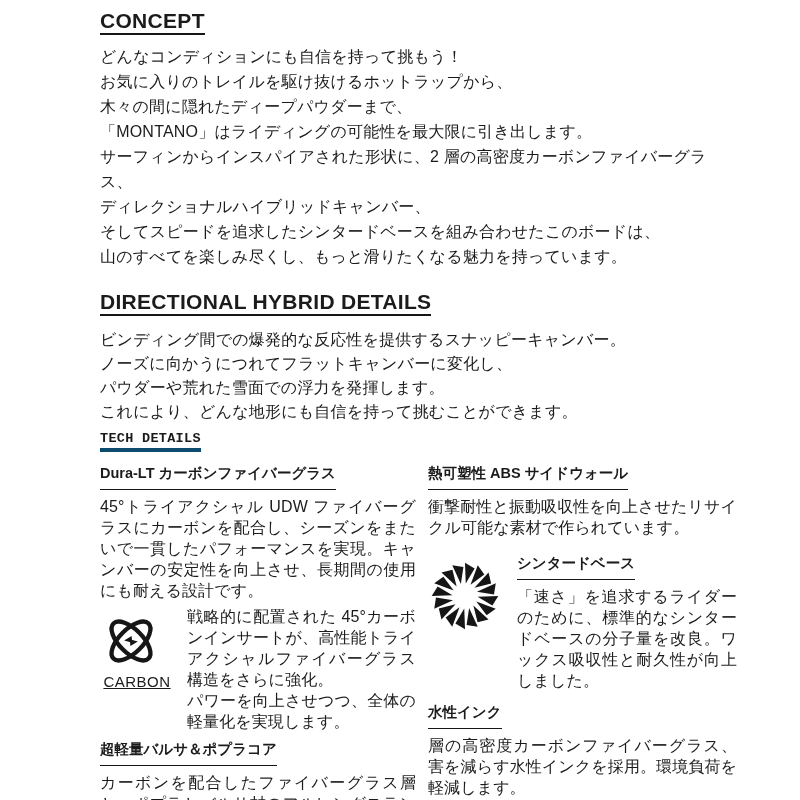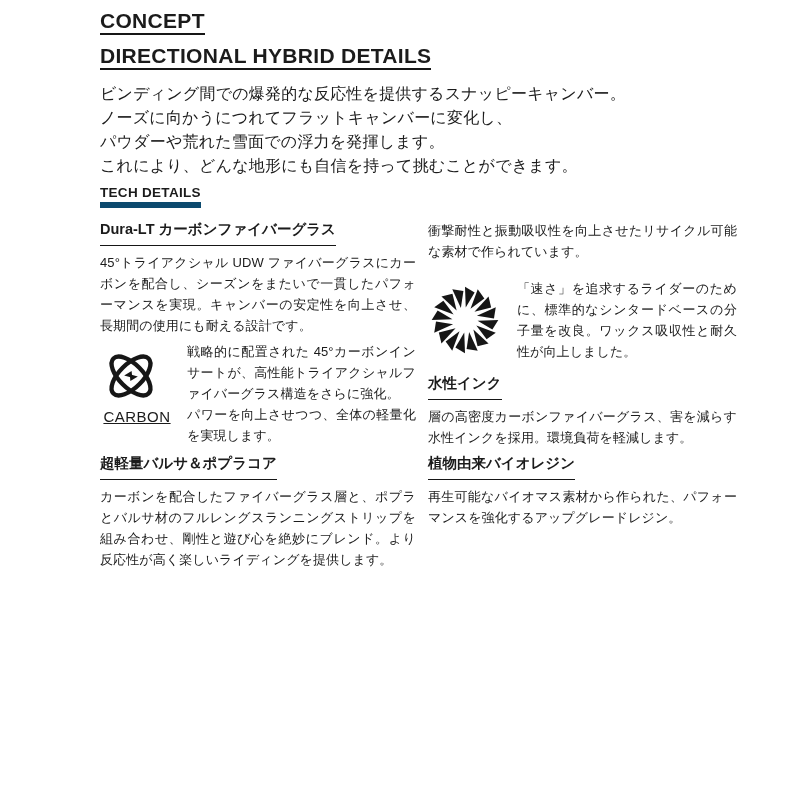--- a/index.html
+++ b/index.html
@@ -42,40 +42,41 @@
   .lead.concept { margin-bottom: 21px; }
   .lead.camber  { line-height: 24px; margin-bottom: 7px; }
   
   .tech-details-title {
     display: table;
     margin: 0 0 12px 0;
     font-size: 13.5px;
     line-height: 16px;
     font-weight: bold;
     letter-spacing: 0.3px;
-    border-bottom: 6px solid #0c4a6e;
+    border-bottom: 4px solid #0c4a6e;
     padding-bottom: 1px;
+    font-family: Liberation Mono, monospace;
   }
   
   .columns { display: flex; gap: 12px; }
   .col-left  { width: 316px; flex: none; }
   .col-right { width: 309px; flex: none; }
   .tech-title {
     display: table;
     margin: 0 0 6px 0;
     font-size: 14.5px;
     line-height: 19px;
     font-weight: bold;
     border-bottom: 1.7px solid #161616;
     padding-bottom: 6px;
     white-space: pre-line;
   }
   .tech-body {
     margin: 0;
-    font-size: 13px;
+    font-size: 16px;
     line-height: 21px;
     text-align: justify;
     white-space: pre-line;
     letter-spacing: 0.1px;
   }
   .mb-left-1  { margin-bottom: 5px; }
   .mb-left-2  { margin-bottom: 8px; }
   .mb-right-1 { margin-bottom: 16px; }
   .mb-right-2 { margin-bottom: 12px; }
   .mb-right-3 { margin-bottom: 6px; }
@@ -101,20 +102,28 @@
   }
   svg { display: block; }
 </style>
 </head>
 <body>
 
 <div class="page">
   <div class="content">
 
     <h1 class="section-title">CONCEPT</h1>
+    <p class="lead concept">どんなコンディションにも自信を持って挑もう！
+お気に入りのトレイルを駆け抜けるホットラップから、
+木々の間に隠れたディープパウダーまで、
+「MONTANO」はライディングの可能性を最大限に引き出します。
+サーフィンからインスパイアされた形状に、2 層の高密度カーボンファイバーグラス、
+ディレクショナルハイブリッドキャンバー、
+そしてスピードを追求したシンタードベースを組み合わせたこのボードは、
+山のすべてを楽しみ尽くし、もっと滑りたくなる魅力を持っています。</p>
 
     <h1 class="section-title second">DIRECTIONAL HYBRID DETAILS</h1>
     <p class="lead camber">ビンディング間での爆発的な反応性を提供するスナッピーキャンバー。
 ノーズに向かうにつれてフラットキャンバーに変化し、
 パウダーや荒れた雪面での浮力を発揮します。
 これにより、どんな地形にも自信を持って挑むことができます。</p>
 
     <h2 class="tech-details-title">TECH DETAILS</h2>
 
     <div class="columns">
@@ -149,20 +158,21 @@
         <div class="tech-item">
           <h3 class="tech-title">超軽量バルサ＆ポプラコア</h3>
           <p class="tech-body">カーボンを配合したファイバーグラス層と、ポプラとバルサ材のフルレングスランニングストリップを組み合わせ、剛性と遊び心を絶妙にブレンド。より反応性が高く楽しいライディングを提供します。</p>
         </div>
 
       </div>
 
       <div class="col-right">
 
         <div class="tech-item mb-right-1">
+          <h3 class="tech-title">熱可塑性 ABS サイドウォール</h3>
           <p class="tech-body">衝撃耐性と振動吸収性を向上させたリサイクル可能な素材で作られています。</p>
         </div>
 
         <div class="tech-item logo-row mb-right-2">
           <div class="logo-block sinter">
             <span>
               <svg width="74" height="80" viewBox="0 0 100 100" aria-hidden="true">
                 <defs>
                   <polygon id="blade" points="50,5 63,13 51,33" fill="#161616"></polygon>
                 </defs>
@@ -179,20 +189,21 @@
                 <use href="#blade" transform="rotate(225 50 50)"></use>
                 <use href="#blade" transform="rotate(247.5 50 50)"></use>
                 <use href="#blade" transform="rotate(270 50 50)"></use>
                 <use href="#blade" transform="rotate(292.5 50 50)"></use>
                 <use href="#blade" transform="rotate(315 50 50)"></use>
                 <use href="#blade" transform="rotate(337.5 50 50)"></use>
               </svg>
             </span>
           </div>
           <div class="text-block">
+            <h3 class="tech-title">シンタードベース</h3>
             <p class="tech-body">「速さ」を追求するライダーのために、標準的なシンタードベースの分子量を改良。ワックス吸収性と耐久性が向上しました。</p>
           </div>
         </div>
 
         <div class="tech-item mb-right-3">
           <h3 class="tech-title">水性インク</h3>
           <p class="tech-body">層の高密度カーボンファイバーグラス、害を減らす水性インクを採用。環境負荷を軽減します。</p>
         </div>
 
         <div class="tech-item mb-right-4">

